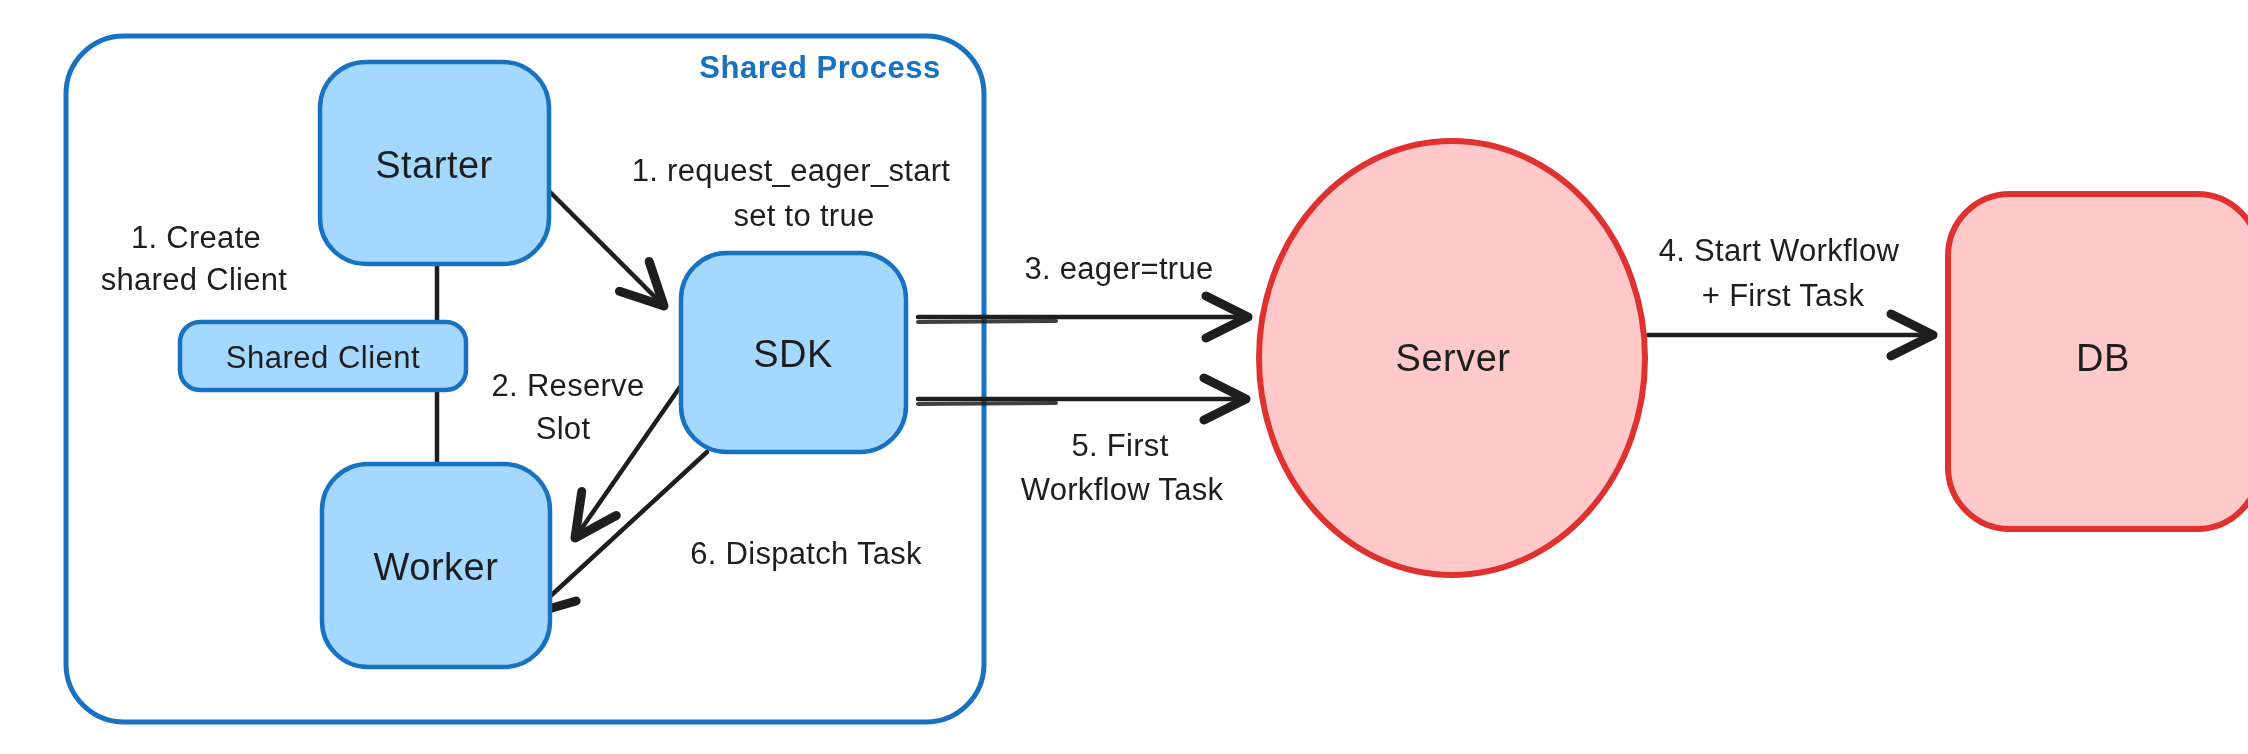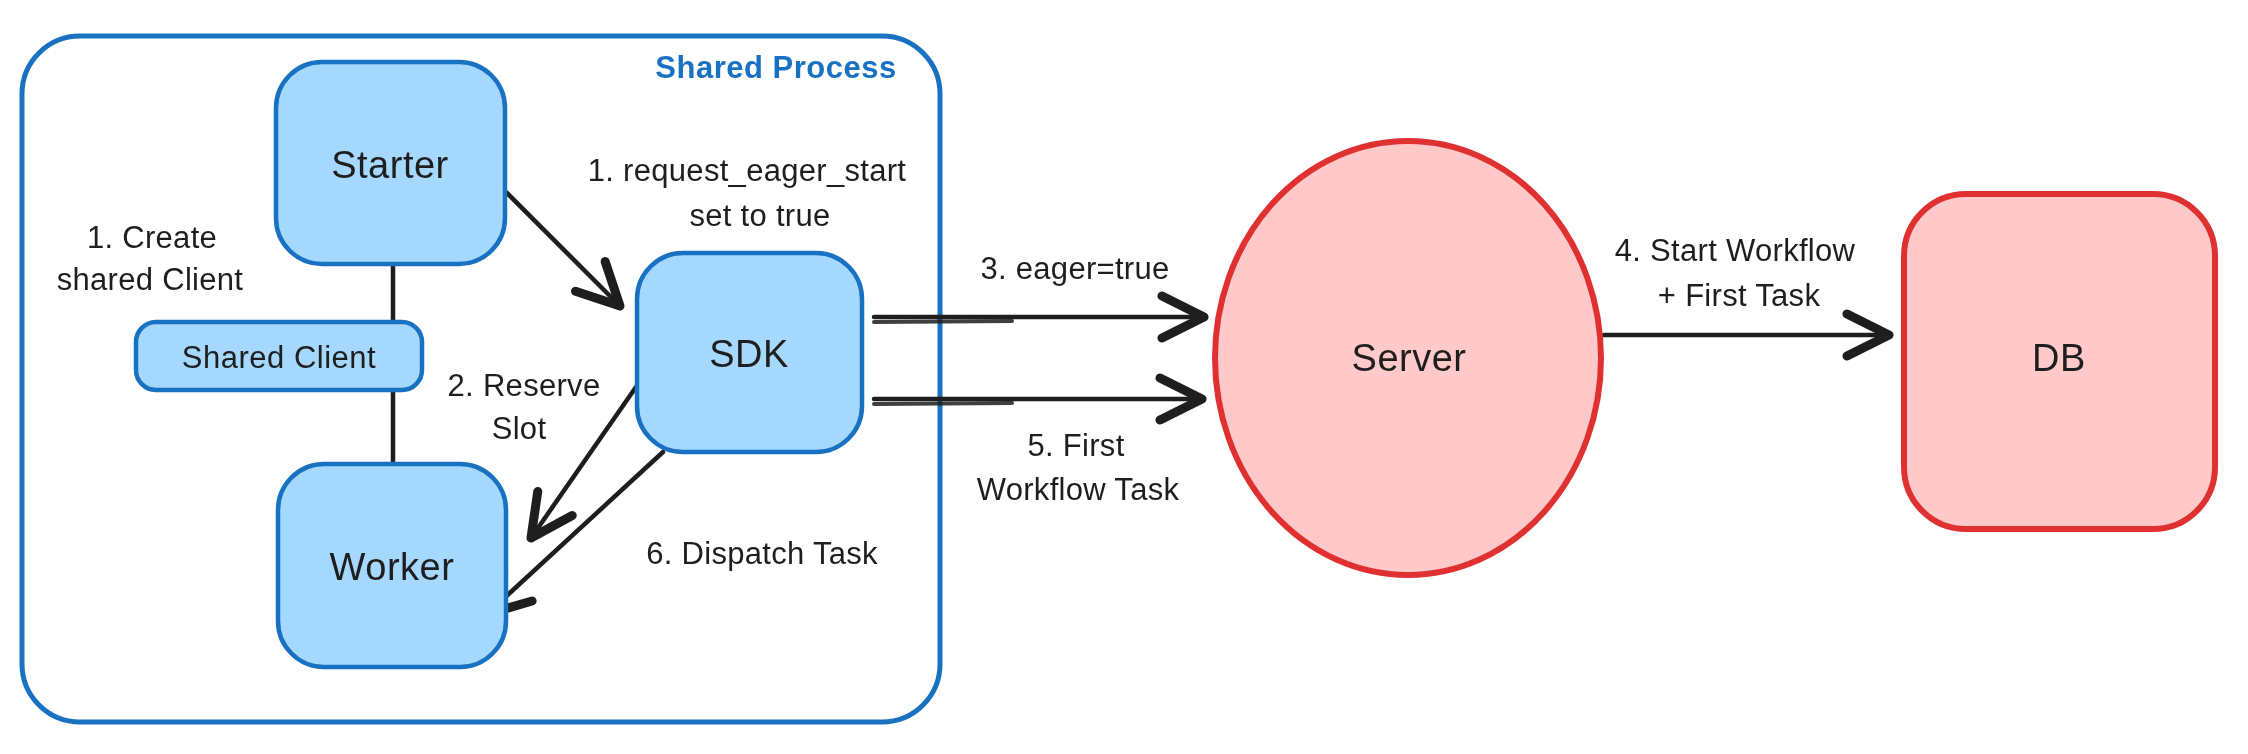--- a/index.html
+++ b/index.html
@@ -9,20 +9,21 @@
     width: 2248px;
     height: 754px;
     overflow: hidden;
     font-family: "Liberation Sans", sans-serif;
   }
   .canvas {
     position: relative;
     width: 2136px;
     height: 754px;
     background: #ffffff;
+    margin-left: 44px;
   }
   svg { display: block; }
   .node-shape-blue {
     fill: #a5d8ff;
     stroke: #1971c2;
     stroke-width: 4.5;
   }
   .node-shape-red {
     fill: #ffc9c9;
     stroke: #e03131;

